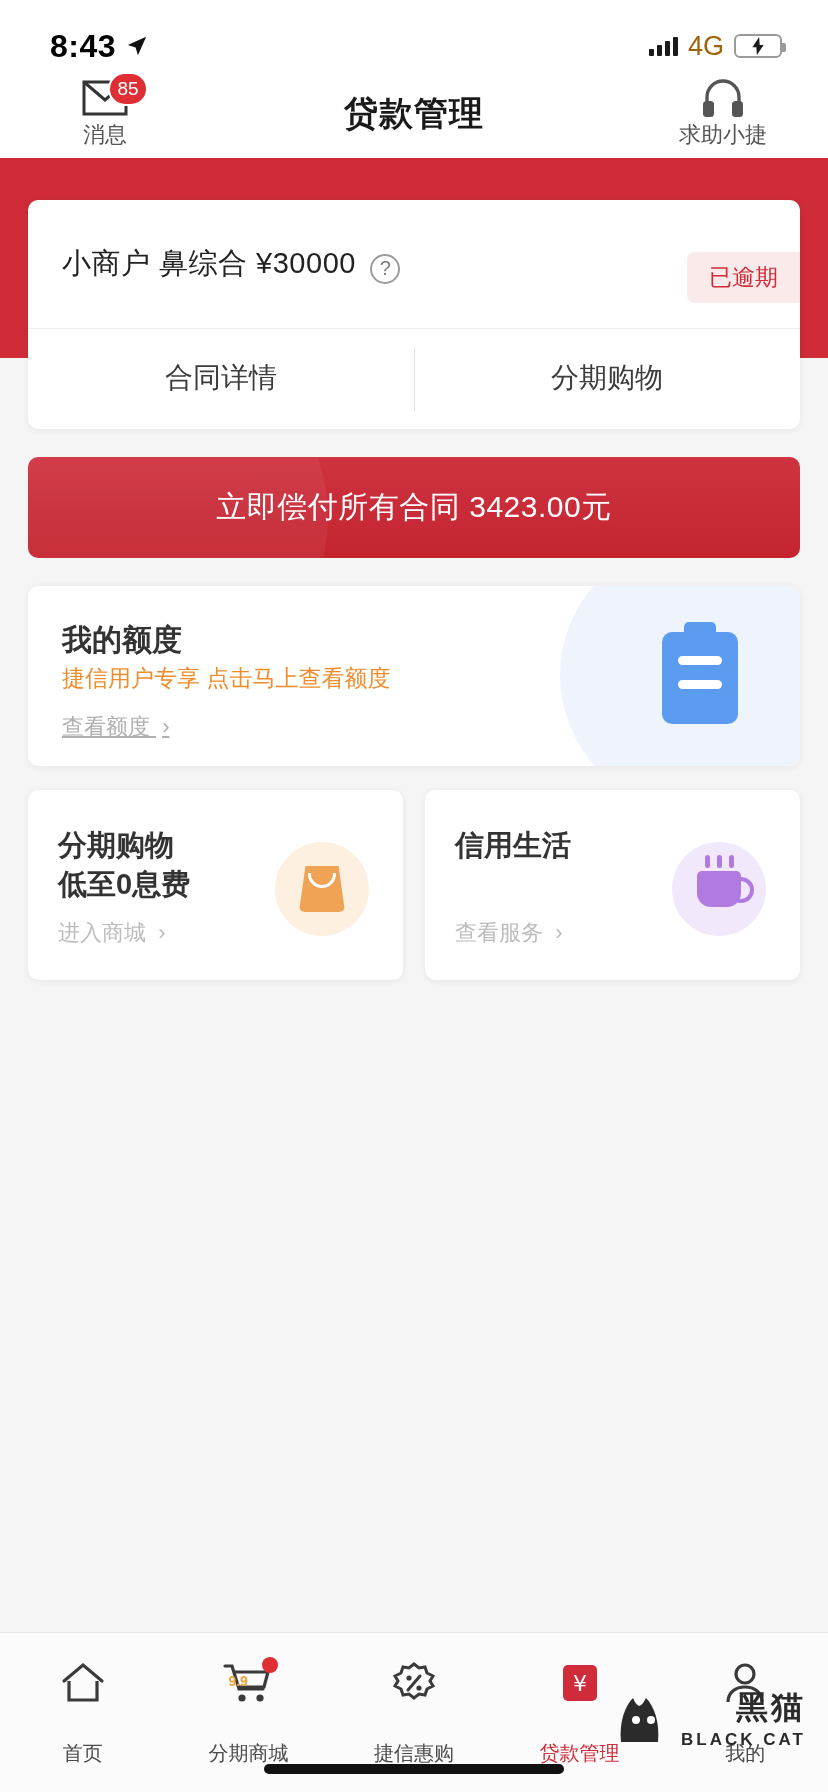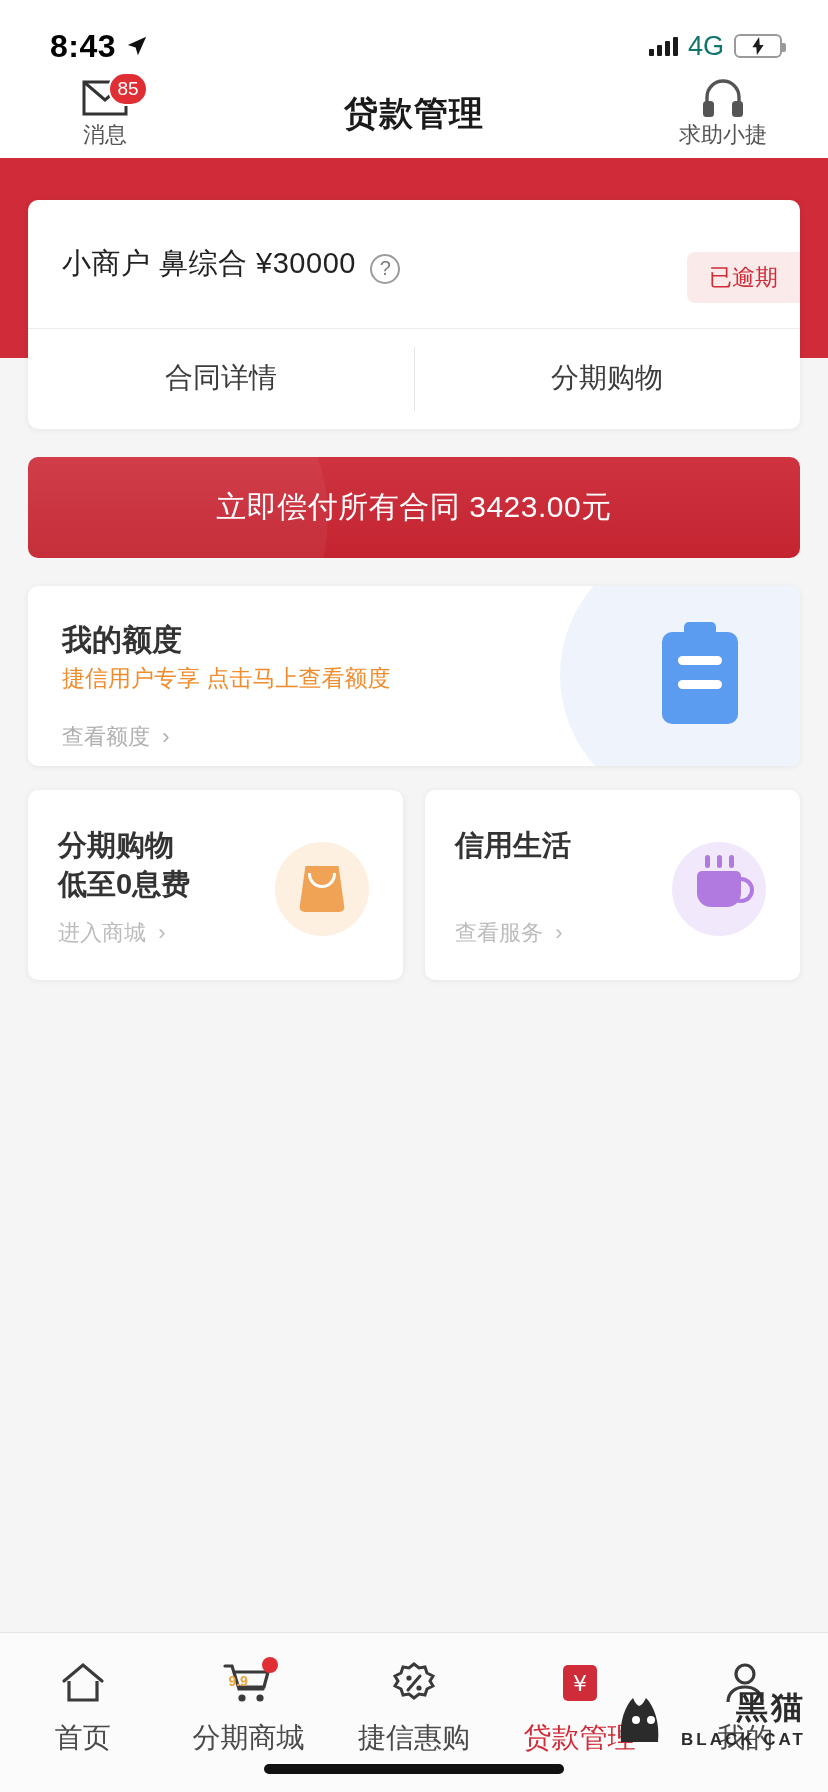--- a/index.html
+++ b/index.html
@@ -18,21 +18,21 @@
     background:#ffffff;
   }
   .sb-left{ display:flex; align-items:center; gap:10px; }
   .sb-time{ font-size:32px; font-weight:600; color:#000; letter-spacing:.5px; }
   .loc-arrow{ width:22px; height:22px; }
   .sb-right{ display:flex; align-items:center; gap:10px; }
   .sig{ display:flex; align-items:flex-end; gap:3px; height:20px; }
   .sig i{ display:block; width:5px; background:#1a1a1a; border-radius:1px; }
   .sig i:nth-child(1){height:7px;} .sig i:nth-child(2){height:11px;}
   .sig i:nth-child(3){height:15px;} .sig i:nth-child(4){height:19px;}
-  .net{ font-size:27px; color:#0f766e; font-weight:500; }
+  .net{ font-size:27px; color:#a16207; font-weight:500; }
   .batt{ width:48px; height:24px; border:2px solid #9a9a9a; border-radius:6px; position:relative; padding:2px; }
   .batt:after{ content:""; position:absolute; right:-6px; top:7px; width:4px; height:9px; background:#9a9a9a; border-radius:0 2px 2px 0; }
   .batt-fill{ height:100%; background:#4cd964; border-radius:3px; }
   .bolt{ position:absolute; left:50%; top:50%; transform:translate(-50%,-50%); width:14px; height:18px; }
 
   
   .navbar{
     height:80px; background:#fff; display:flex; align-items:center;
     justify-content:space-between; padding:0 30px 8px 30px; position:relative;
   }
@@ -100,21 +100,21 @@
   }
 
   
   .quota-card{ margin-top:28px; height:180px; position:relative; overflow:hidden; padding:34px 34px 0 34px; }
   .quota-blob{
     position:absolute; right:-30px; top:-46px; width:270px; height:270px;
     border-radius:50%; background:#eef3fc;
   }
   .quota-title{ font-size:30px; font-weight:700; color:#333; position:relative; }
   .quota-sub{ font-size:23px; color:#ef8d2e; margin-top:2px; position:relative; }
-  .quota-link{ font-size:22px; color:#b0b0b0; margin-top:28px; position:relative; }
+  .quota-link{ font-size:22px; color:#b0b0b0; margin-top:18px; position:relative;text-decoration:underline; }
   .chev{ font-size:22px; margin-left:6px; }
   .doc-icon{
     position:absolute; right:62px; top:46px; width:76px; height:92px;
     background:#5b9bf0; border-radius:10px;
   }
   .doc-icon:before{
     content:""; position:absolute; left:16px; top:24px; width:44px; height:9px;
     background:#fff; border-radius:5px; box-shadow:0 24px 0 0 #fff;
   }
   .doc-icon:after{
@@ -147,21 +147,21 @@
           border-radius:3px; box-shadow:12px 0 0 0 #b07ae0, 24px 0 0 0 #b07ae0; }
 
   
   .tabbar{
     position:absolute; bottom:0; left:0; width:828px; height:160px;
     background:#fbfbfb; border-top:1px solid #e6e6e6;
     display:flex; align-items:flex-start; padding-top:24px;
   }
   .tb-item{ flex:1; display:flex; flex-direction:column; align-items:center; gap:10px; position:relative; }
   .tb-icon{ height:52px; display:flex; align-items:center; justify-content:center; position:relative; }
-  .tb-label{ font-size:28px; color:#4a4a4a; }
+  .tb-label{ font-size:20px; color:#4a4a4a;margin-top:21px; }
   .tb-item.active .tb-label{ color:#cf2b38; }
   .red-dot{ position:absolute; right:-4px; top:0; width:16px; height:16px; background:#e02f34; border-radius:50%; }
   .cart-num{ position:absolute; left:6px; top:16px; font-size:14px; color:#e8a33a; font-weight:700; }
 
   .home-indicator{
     position:absolute; bottom:18px; left:50%; transform:translateX(-50%);
     width:300px; height:10px; background:#111; border-radius:6px;
   }
   .watermark{
     position:absolute; right:22px; bottom:42px; display:flex; align-items:center; gap:12px;

